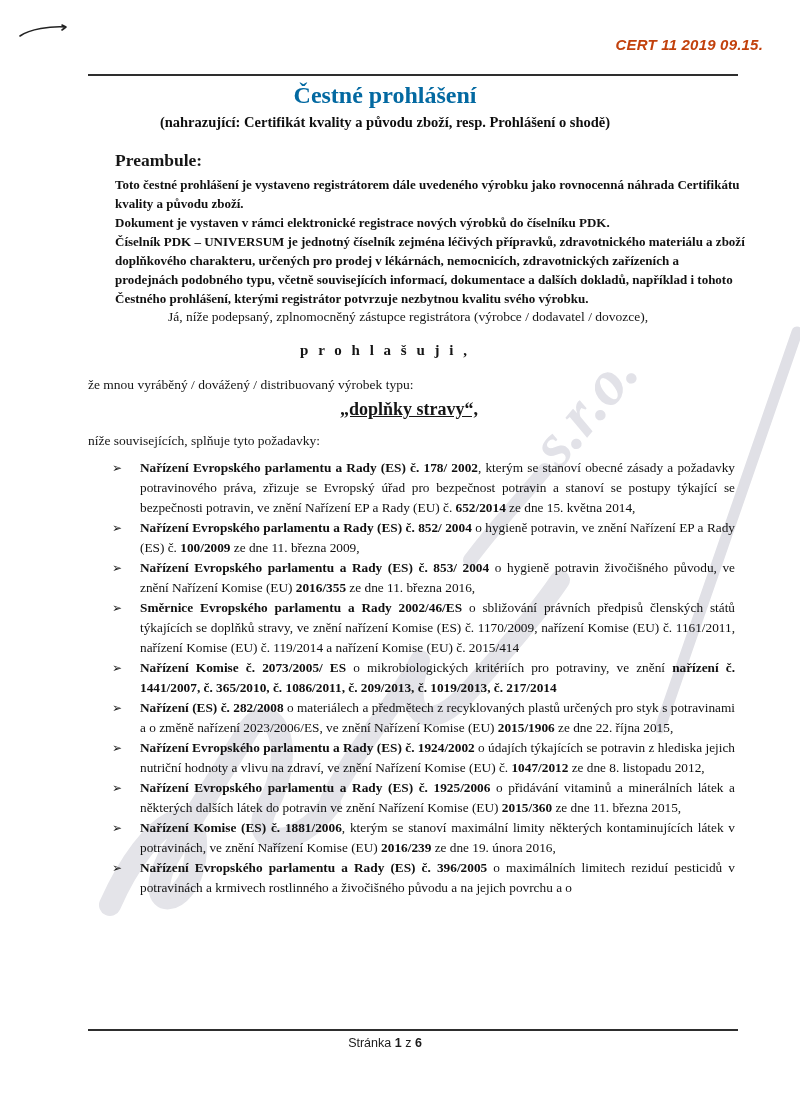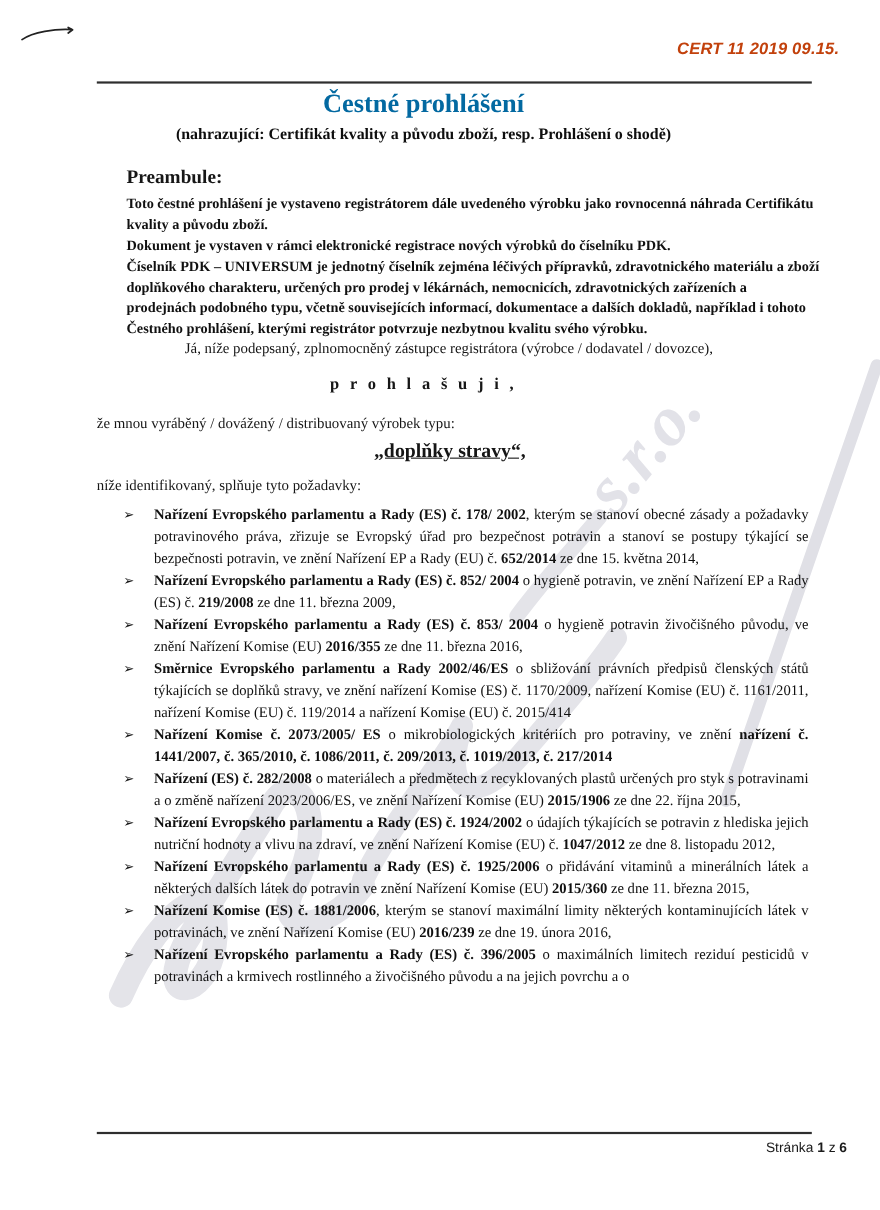--- a/index.html
+++ b/index.html
@@ -64,21 +64,21 @@
     text-align:justify; font-size:13.3px; line-height:20px;
     color:#101010;
   }
   .reg-item .marker {
     position:absolute; left:0; top:0; font-size:12px; line-height:20px; color:#161616;
   }
   .reg-item .b, .b { font-weight:bold; }
 
   .footer {
     position:absolute; top:1036px; left:0; right:30px;
-    text-align:right;
+    text-align:center;
     font-family:"Liberation Sans","DejaVu Sans",sans-serif;
     font-size:12.5px; color:#1b1b1b;
   }
   .footer .b { font-weight:bold; }
 
   .wm text {
     font-family:"Liberation Serif","DejaVu Serif",serif;
     font-style:italic; font-weight:bold;
   }
 </style>
@@ -116,25 +116,25 @@
           <p>Toto čestné prohlášení je vystaveno registrátorem dále uvedeného výrobku jako rovnocenná náhrada Certifikátu kvality a původu zboží.</p>
           <p>Dokument je vystaven v rámci elektronické registrace nových výrobků do číselníku PDK.</p>
           <p>Číselník PDK – UNIVERSUM je jednotný číselník zejména léčivých přípravků, zdravotnického materiálu a zboží doplňkového charakteru, určených pro prodej v lékárnách, nemocnicích, zdravotnických zařízeních a prodejnách podobného typu, včetně souvisejících informací, dokumentace a dalších dokladů, například i tohoto Čestného prohlášení, kterými registrátor potvrzuje nezbytnou kvalitu svého výrobku.</p>
         </div>
     </div>
 
     <div class="decl-intro">Já, níže podepsaný, zplnomocněný zástupce registrátora (výrobce / dodavatel / dovozce),</div>
     <div class="declare-word">p r o h l a š u j i ,</div>
     <div class="product-line">že mnou vyráběný / dovážený  / distribuovaný výrobek typu:</div>
     <div class="product-type">„doplňky stravy“,</div>
-    <div class="requirements-line">níže identifikovaný, splňuje tyto požadavky:</div>
+    <div class="requirements-line">níže souvisejících, splňuje tyto požadavky:</div>
 
     <ul class="reg-list">
         <li class="reg-item"><span class="marker">➢</span><span class="b">Nařízení Evropského parlamentu a Rady (ES) č. 178/ 2002</span><span>, kterým se stanoví obecné zásady a požadavky potravinového práva, zřizuje se Evropský úřad pro bezpečnost potravin a stanoví se postupy týkající se bezpečnosti potravin, ve znění Nařízení EP a Rady (EU) č. </span><span class="b">652/2014</span><span> ze dne 15. května 2014,</span></li>
-        <li class="reg-item"><span class="marker">➢</span><span class="b">Nařízení Evropského parlamentu a Rady (ES) č. 852/ 2004</span><span> o hygieně potravin, ve znění Nařízení EP a Rady (ES) č. </span><span class="b">219/2008</span><span> ze dne 11. března 2009,</span></li>
+        <li class="reg-item"><span class="marker">➢</span><span class="b">Nařízení Evropského parlamentu a Rady (ES) č. 852/ 2004</span><span> o hygieně potravin, ve znění Nařízení EP a Rady (ES) č. </span><span class="b">100/2009</span><span> ze dne 11. března 2009,</span></li>
         <li class="reg-item"><span class="marker">➢</span><span class="b">Nařízení Evropského parlamentu a Rady (ES) č. 853/ 2004</span><span> o hygieně potravin živočišného původu, ve znění Nařízení Komise (EU) </span><span class="b">2016/355</span><span> ze dne 11. března 2016,</span></li>
         <li class="reg-item"><span class="marker">➢</span><span class="b">Směrnice Evropského parlamentu a Rady 2002/46/ES</span><span> o sbližování právních předpisů členských států týkajících se doplňků stravy, ve znění nařízení Komise (ES) č. 1170/2009, nařízení Komise (EU) č. 1161/2011, nařízení Komise (EU) č. 119/2014 a nařízení Komise (EU) č. 2015/414</span></li>
         <li class="reg-item"><span class="marker">➢</span><span class="b">Nařízení Komise č. 2073/2005/ ES</span><span> o mikrobiologických kritériích pro potraviny, ve znění </span><span class="b">nařízení č. 1441/2007, č. 365/2010, č. 1086/2011, č. 209/2013, č. 1019/2013, č. 217/2014</span></li>
         <li class="reg-item"><span class="marker">➢</span><span class="b">Nařízení (ES) č. 282/2008</span><span> o materiálech a předmětech z recyklovaných plastů určených pro styk s potravinami a o změně nařízení 2023/2006/ES, ve znění Nařízení Komise (EU) </span><span class="b">2015/1906</span><span> ze dne 22. října 2015,</span></li>
         <li class="reg-item"><span class="marker">➢</span><span class="b">Nařízení Evropského parlamentu a Rady (ES) č. 1924/2002</span><span> o údajích týkajících se potravin z hlediska jejich nutriční hodnoty a vlivu na zdraví, ve znění Nařízení Komise (EU) č. </span><span class="b">1047/2012</span><span> ze dne 8. listopadu 2012,</span></li>
         <li class="reg-item"><span class="marker">➢</span><span class="b">Nařízení Evropského parlamentu a Rady (ES) č. 1925/2006</span><span> o přidávání vitaminů a minerálních látek a některých dalších látek do potravin ve znění Nařízení Komise (EU) </span><span class="b">2015/360</span><span> ze dne 11. března 2015,</span></li>
         <li class="reg-item"><span class="marker">➢</span><span class="b">Nařízení Komise (ES) č. 1881/2006</span><span>, kterým se stanoví maximální limity některých kontaminujících látek v potravinách, ve znění Nařízení Komise (EU) </span><span class="b">2016/239</span><span> ze dne 19. února 2016,</span></li>
         <li class="reg-item"><span class="marker">➢</span><span class="b">Nařízení Evropského parlamentu a Rady (ES) č. 396/2005</span><span> o maximálních limitech reziduí pesticidů v potravinách a krmivech rostlinného a živočišného původu a na jejich povrchu a o</span></li>
       </ul>
 

